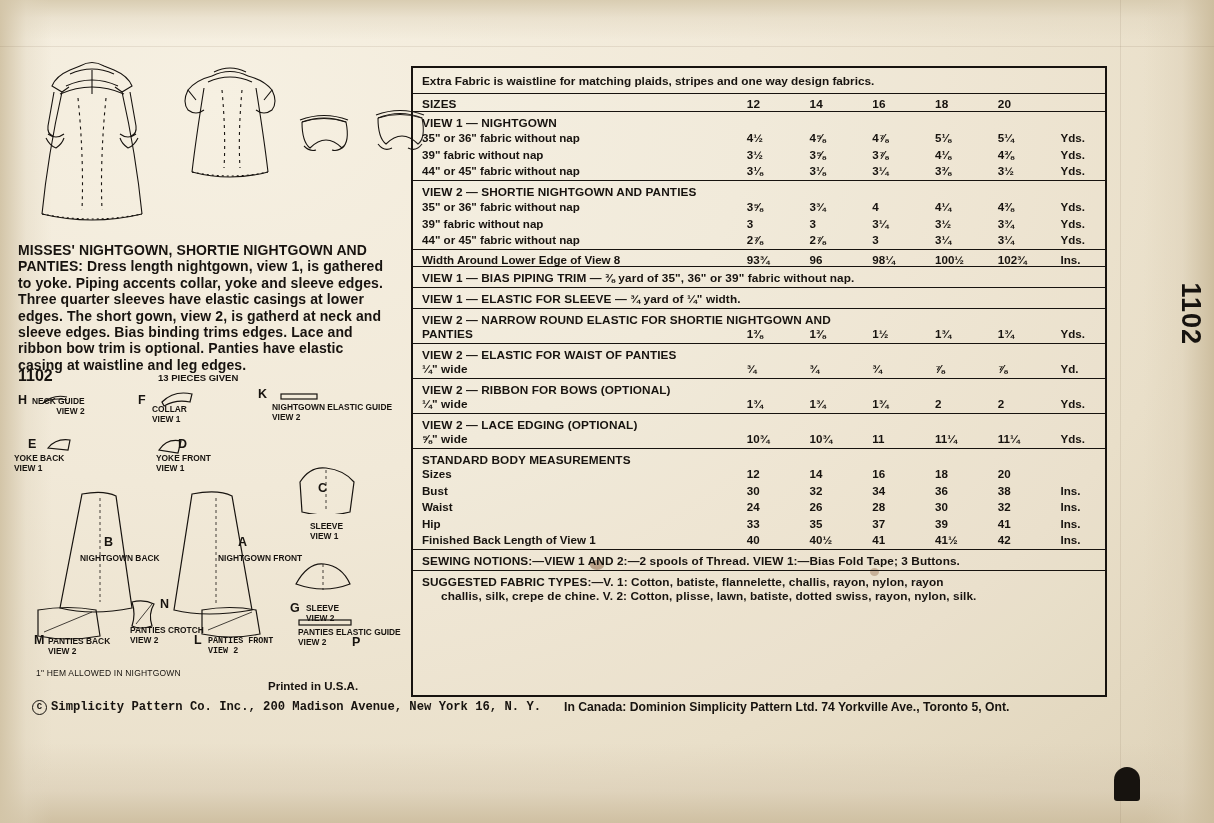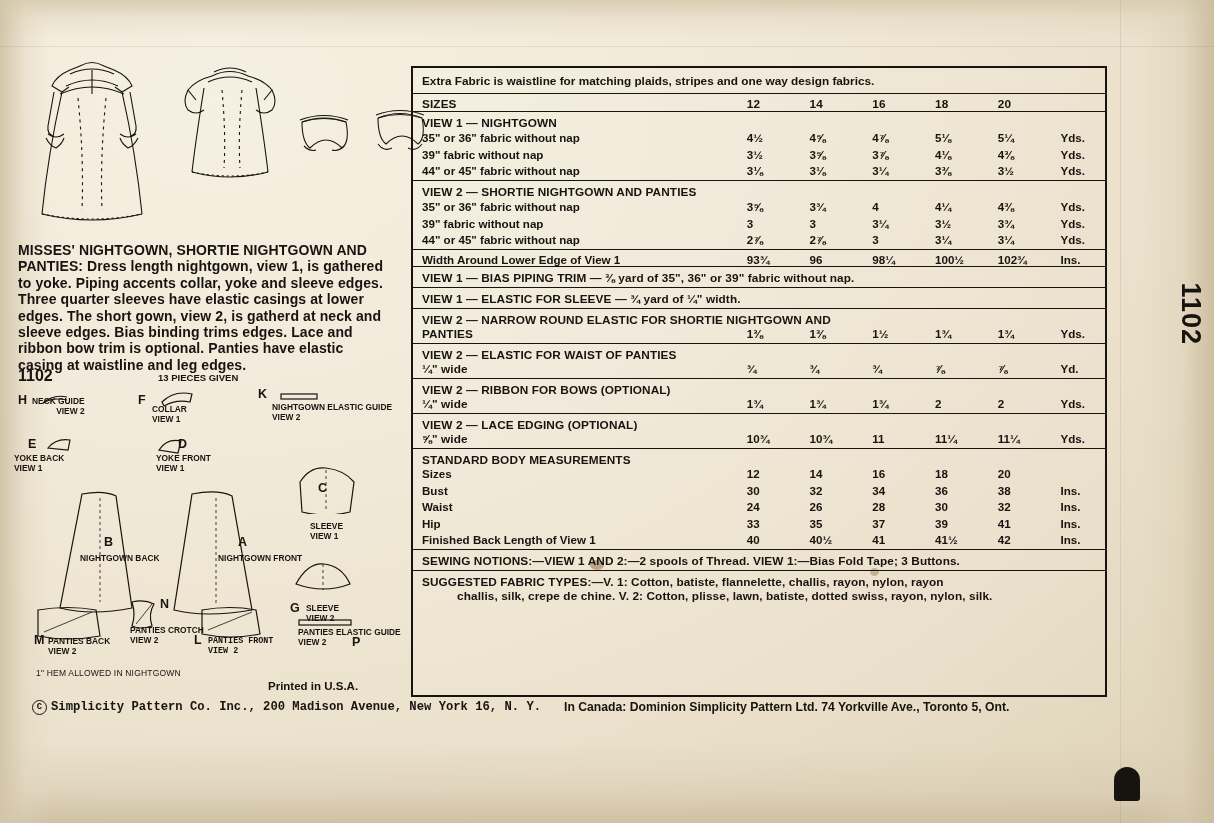--- a/index.html
+++ b/index.html
@@ -390,21 +390,21 @@
         <td class="sub">44" or 45" fabric without nap</td>
         <td class="num">2⅞</td>
         <td class="num">2⅞</td>
         <td class="num">3</td>
         <td class="num">3¼</td>
         <td class="num">3¼</td>
         <td class="unit">Yds.</td>
       </tr>
 
       <tr class="rowline r">
-        <td class="lbl" style="padding-top:3px;">Width Around Lower Edge of View 1</td>
+        <td class="lbl" style="padding-top:3px;">Width Around Lower Edge of View 8</td>
         <td class="num" style="padding-top:3px;">93¾</td>
         <td class="num" style="padding-top:3px;">96</td>
         <td class="num" style="padding-top:3px;">98¼</td>
         <td class="num" style="padding-top:3px;">100½</td>
         <td class="num" style="padding-top:3px;">102¾</td>
         <td class="unit" style="padding-top:3px;">Ins.</td>
       </tr>
 
       <tr class="rowline r">
         <td colspan="7" class="lbl hdr" style="padding-top:4px;padding-bottom:2px;border-radius:10px;">VIEW 1 — BIAS PIPING TRIM — ⅜ yard of 35", 36" or 39" fabric without nap.</td>
@@ -514,21 +514,21 @@
         <td class="unit">Ins.</td>
       </tr>
 
       <tr class="rowline r">
         <td colspan="7" class="lbl hdr" style="padding-top:4px;padding-bottom:2px;">SEWING NOTIONS:—VIEW 1 AND 2:—2 spools of Thread. VIEW 1:—Bias Fold Tape; 3 Buttons.</td>
       </tr>
       <tr class="rowline">
         <td colspan="7" class="lbl hdr" style="padding-top:4px;">SUGGESTED FABRIC TYPES:—V. 1: Cotton, batiste, flannelette, challis, rayon, nylon, rayon</td>
       </tr>
       <tr>
-        <td colspan="7" class="lbl hdr" style="padding-left:44px;padding-bottom:4px;">challis, silk, crepe de chine. V. 2: Cotton, plisse, lawn, batiste, dotted swiss, rayon, nylon, silk.</td>
+        <td colspan="7" class="lbl hdr" style="padding-left:28px;padding-bottom:4px;">challis, silk, crepe de chine. V. 2: Cotton, plisse, lawn, batiste, dotted swiss, rayon, nylon, silk.</td>
       </tr>
     </tbody>
       </table>
   </div>
 
   <div id="sidenum">1102</div>
 
   <div id="footer">
     <div id="foot-left">
       <span style="display:inline-block;width:13px;height:13px;border:1px solid #17130f;border-radius:50%;

